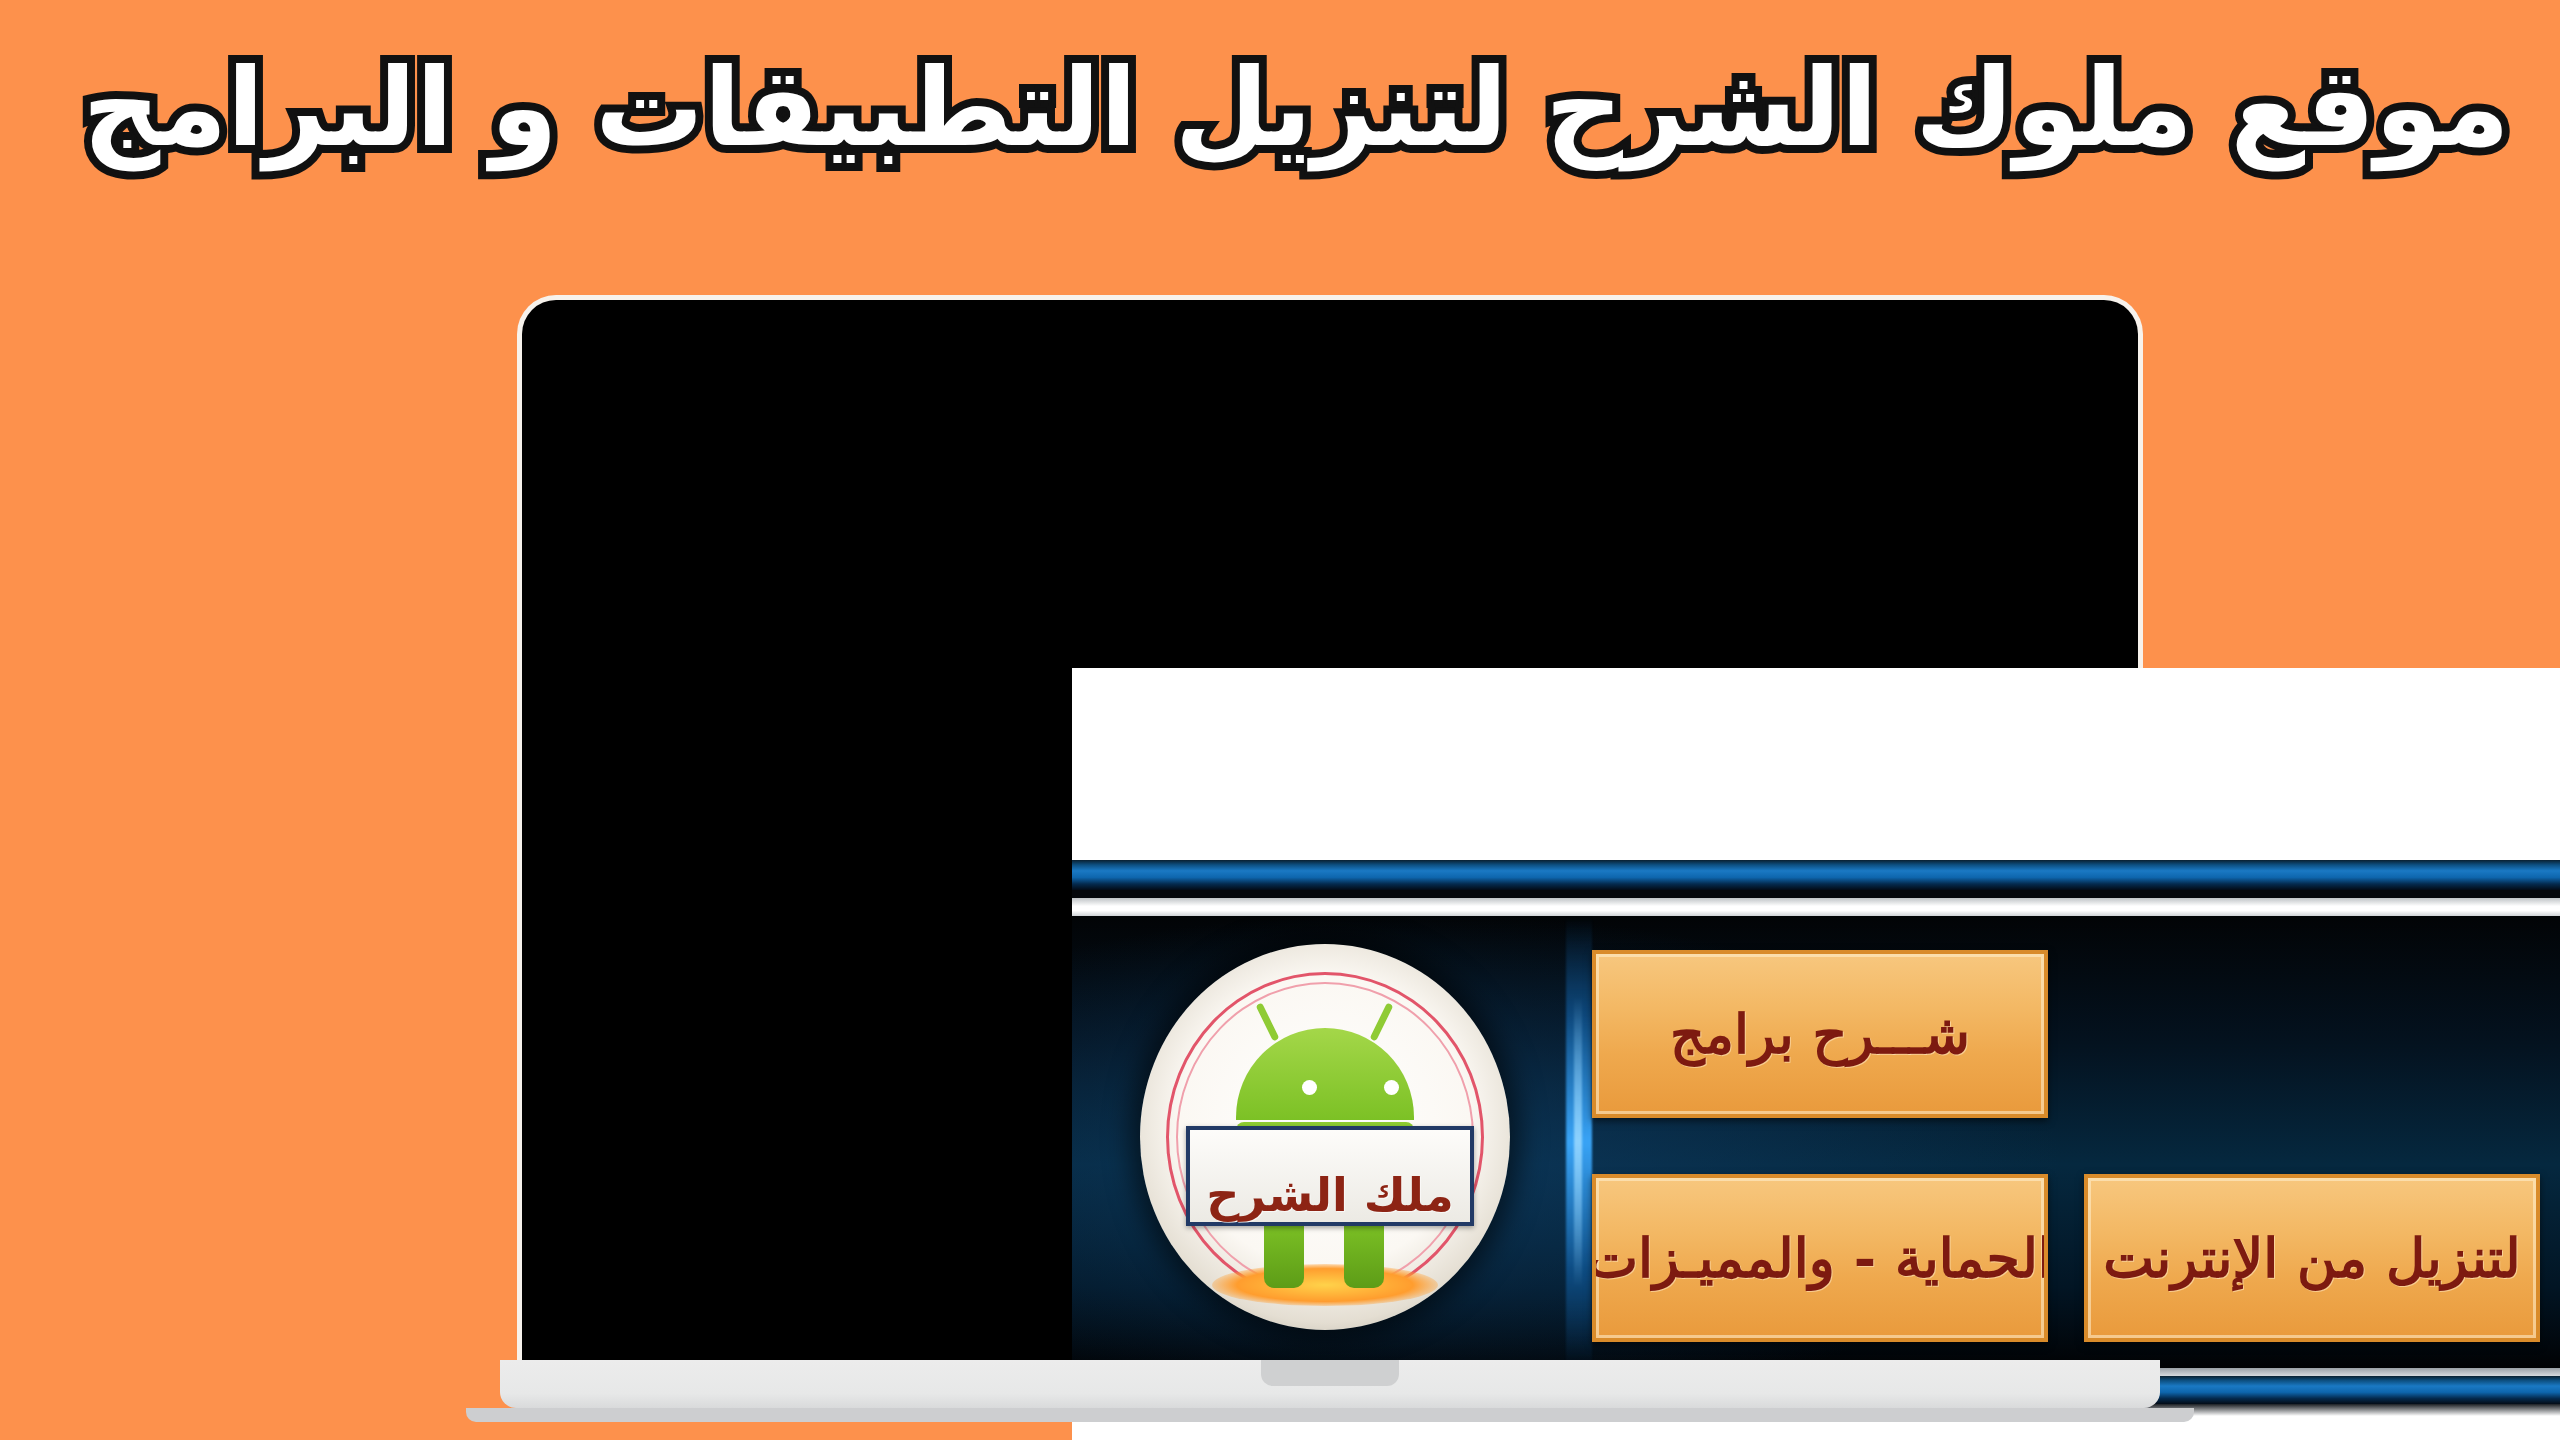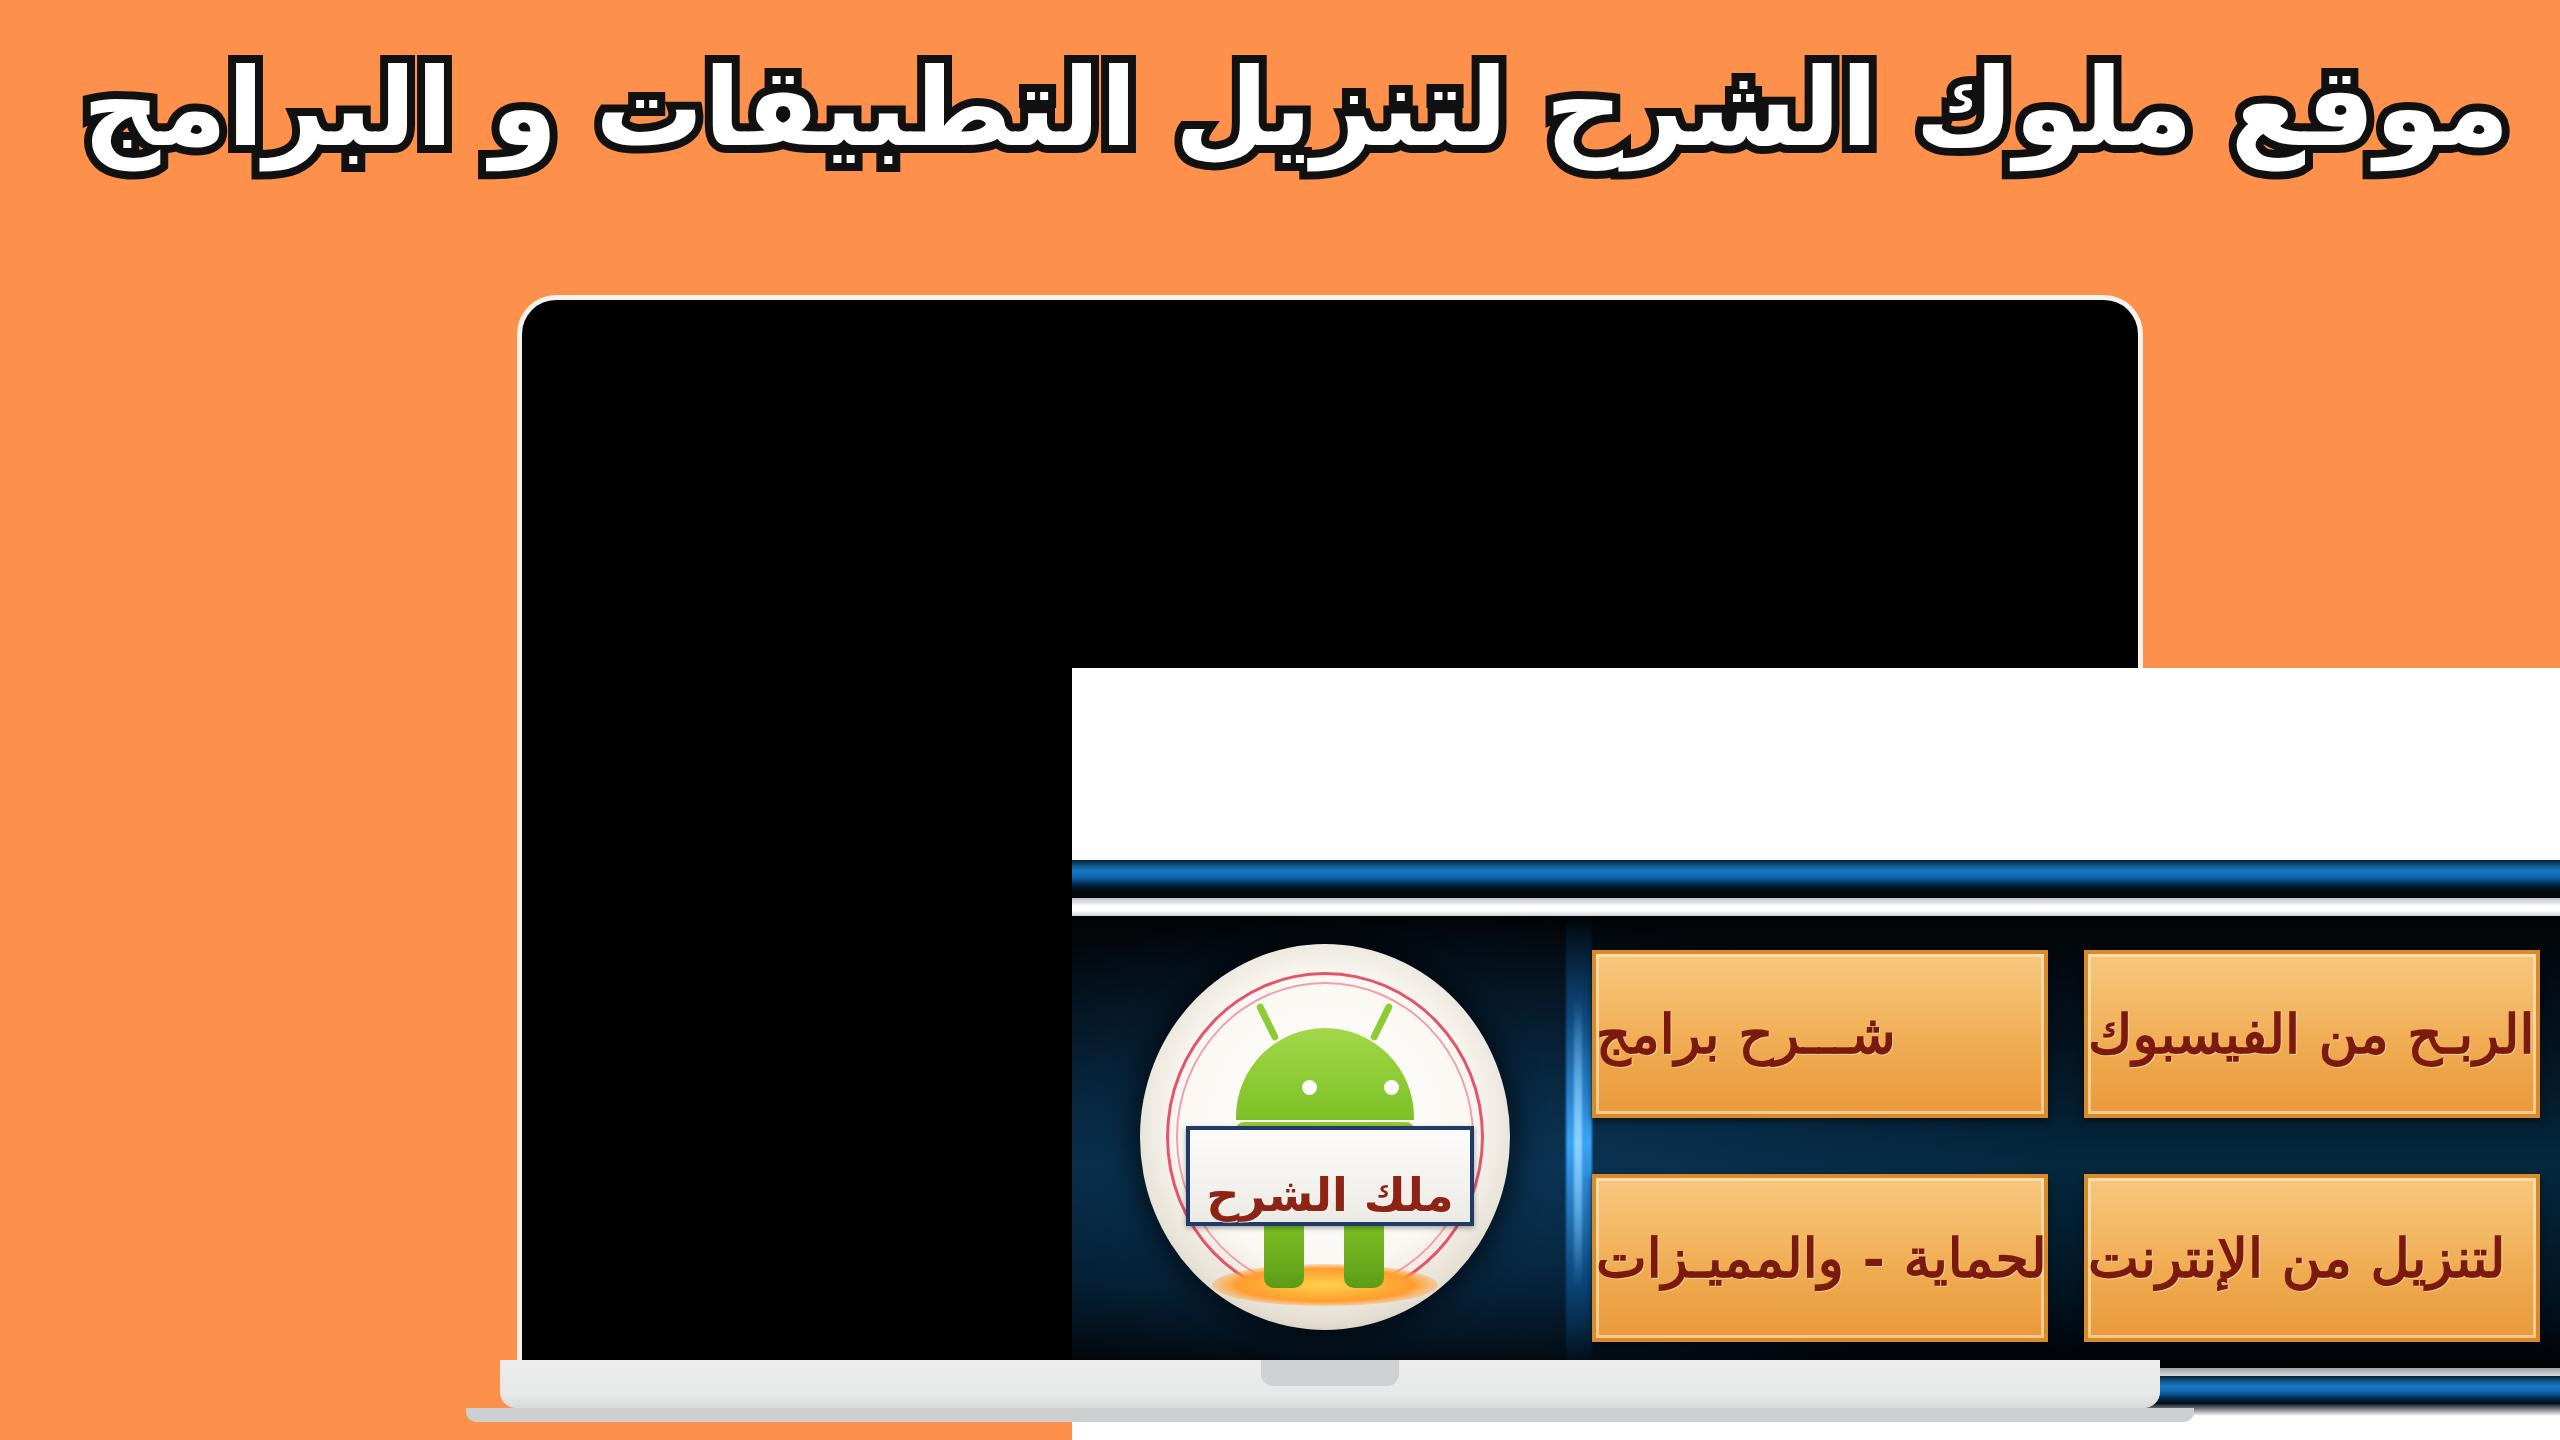--- a/index.html
+++ b/index.html
@@ -132,21 +132,21 @@
   }
 
   .btn-grid{position:absolute;left:520px;top:34px;width:940px;height:384px;}
   .nav-btn{
     position:absolute;height:160px;
     background:linear-gradient(to bottom,#f7c77e 0%,#f3b864 34%,#efa94e 62%,#e99a3c 100%);
     border:4px solid #d98b2a;
     box-shadow:
       inset 0 0 0 3px rgba(255,240,210,.55),
       0 3px 7px rgba(0,0,0,.55);
-    display:flex;align-items:center;
+    display:flex;align-items:center;justify-content:center;
     overflow:hidden;
   }
   .nav-btn span{
     direction:rtl;white-space:nowrap;
     font-family:"DejaVu Serif","Liberation Serif",serif;
     font-size:54px;font-weight:bold;color:#7d1a10;
     text-shadow:1px 1px 0 rgba(255,235,200,.55);
   }
   .nav-btn.r1c1{left:0;top:0;width:448px;}      
   .nav-btn.r1c2{left:492px;top:0;width:448px;}  
@@ -222,23 +222,20 @@
             <span>ملك الشرح</span>
           </div>
         </div>
 
         <div class="vsep"></div>
 
         <div class="btn-grid">
           <div class="nav-btn r1c1">
             <span>شـــرح برامج</span>
           </div>
-          <div class="nav-btn r1c2">
-            <span>الربـح من الفيسبوك</span>
-          </div>
           <div class="nav-btn r2c1">
             <span>الحماية - والمميـزات</span>
           </div>
           <div class="nav-btn r2c2">
             <span>لتنزيل من الإنترنت</span>
           </div>
         </div>
 
       </div>
 

